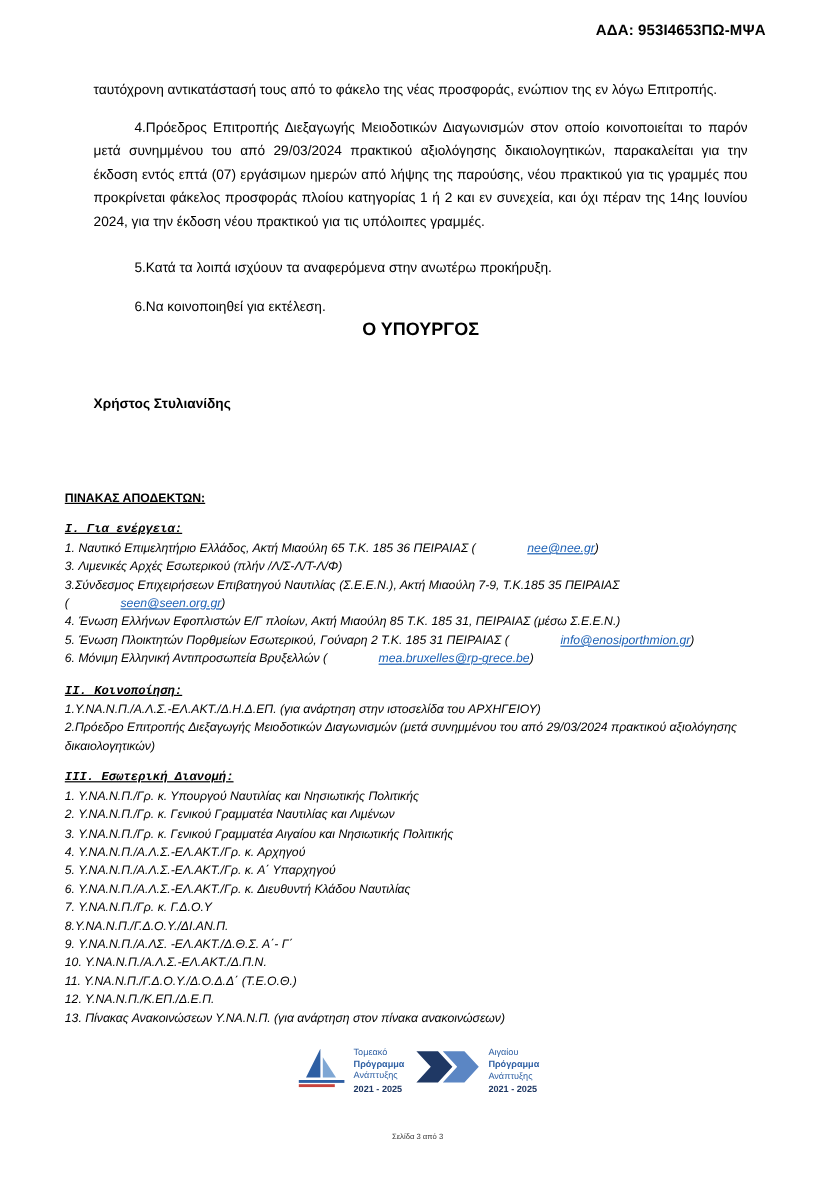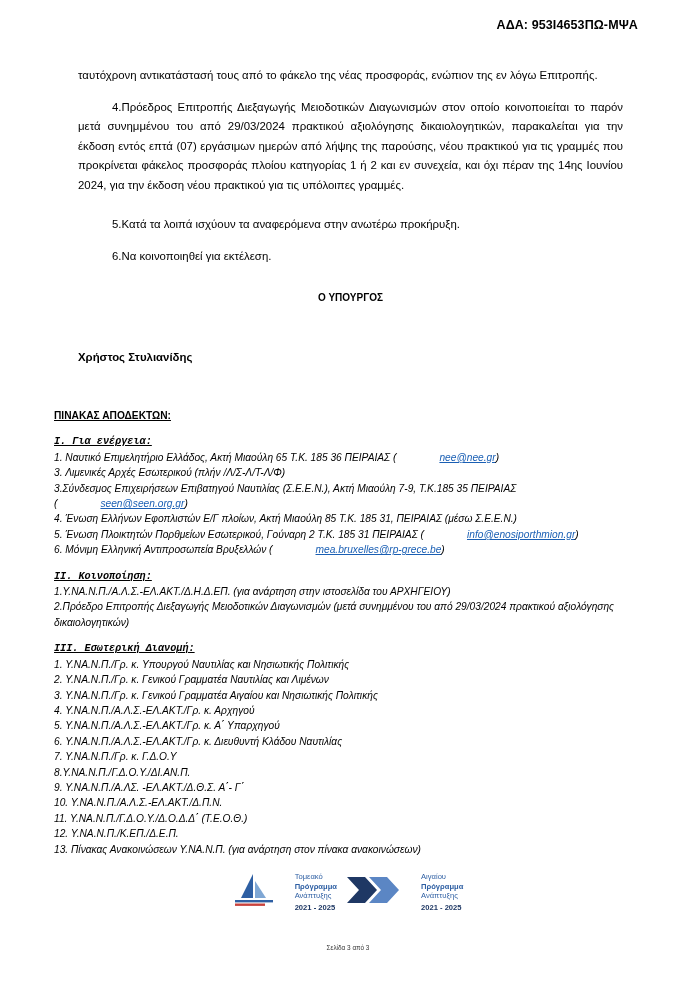--- a/index.html
+++ b/index.html
@@ -44,24 +44,23 @@
     line-height: 19.5px;
     text-align: justify;
     text-justify: inter-word;
     color: #000000;
   }
   .gap-s { height: 12px; }
   .gap-m { height: 20px; }
   .indent { text-indent: 34px; }
   .minister-line {
     font-family: "Liberation Sans", sans-serif;
-    font-size: 10px;
+    font-size: 15px;
     font-weight: bold;
     text-align: center;
-    margin-top: 26px;
   }
   .minister-name {
     font-family: "Liberation Sans", sans-serif;
     font-size: 11.4px;
     font-weight: bold;
     text-align: left;
     margin-top: 48px;
   }
   .recipients {
     position: absolute;
@@ -98,22 +97,22 @@
     left: 0;
     top: 872px;
     width: 696px;
     display: flex;
     align-items: center;
     justify-content: center;
     gap: 8px;
   }
   .logo-block {
     display: flex;
-    align-items: center;
-    gap: 20px;
+    align-items: flex-start;
+    gap: 6px;
   }
   .logo-text {
     font-family: "Liberation Sans", sans-serif;
     font-size: 7.6px;
     line-height: 9.6px;
     color: #1f3864;
   }
   .logo-text .l1 { color: #2e5fa3; }
   .logo-text .l2 { color: #2e5fa3; font-weight: bold; }
   .logo-text .l3 { color: #2e5fa3; }

